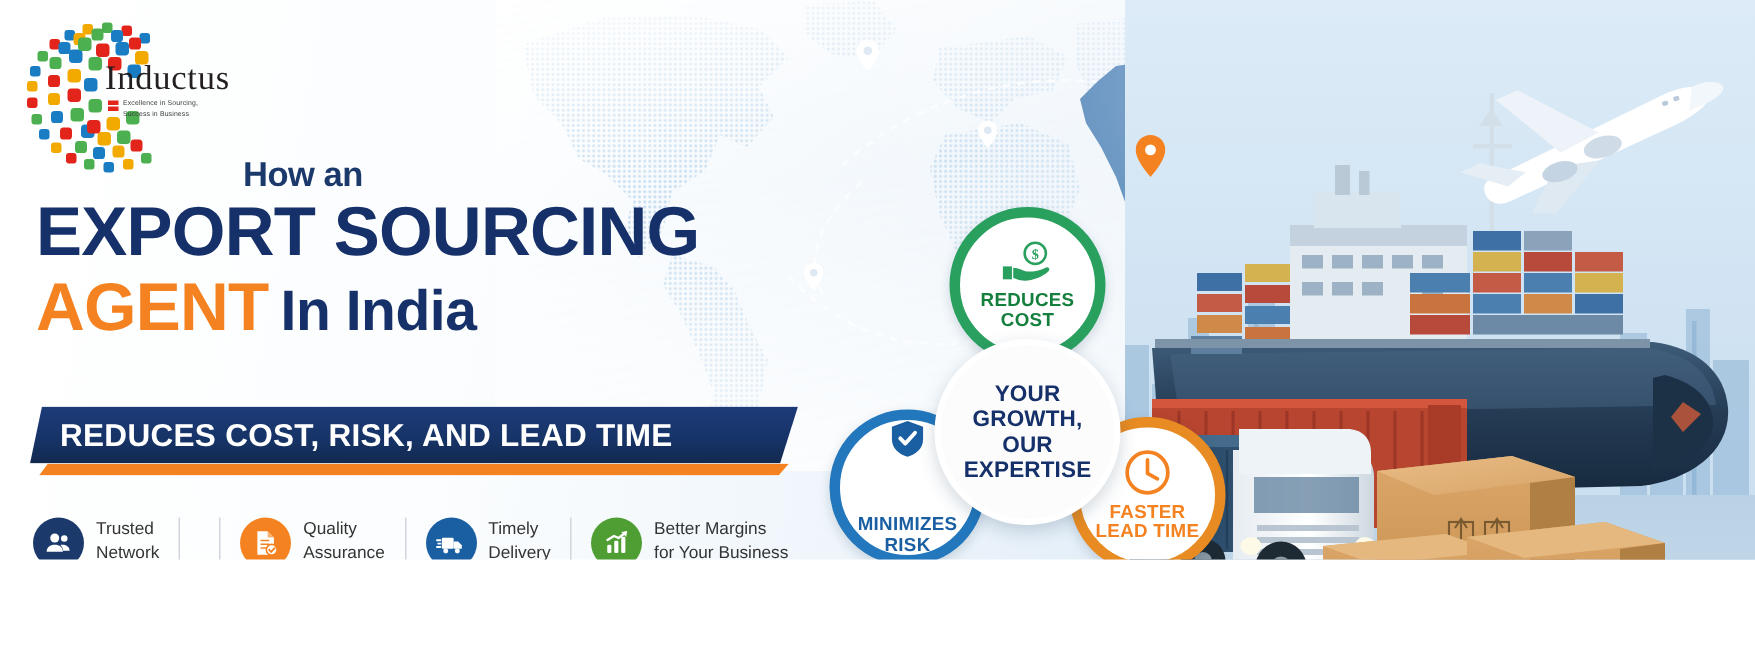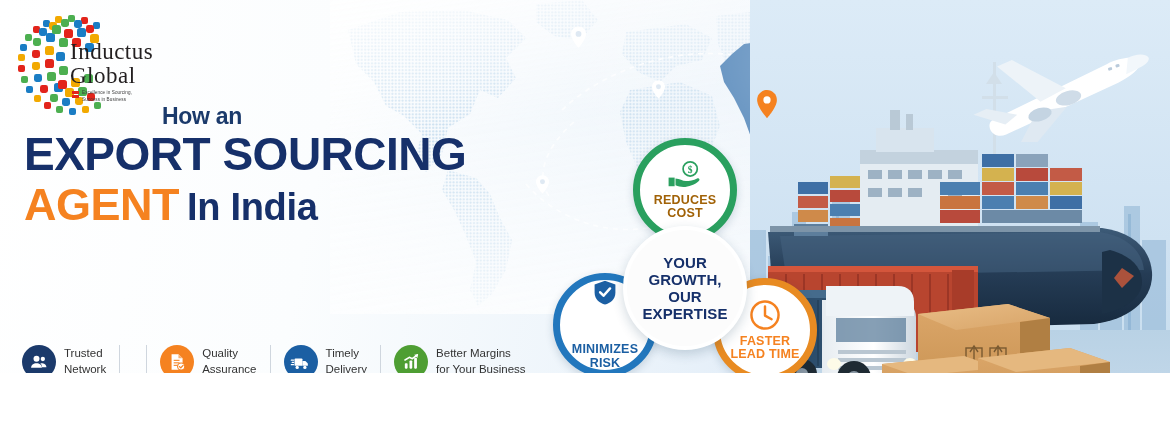--- a/index.html
+++ b/index.html
@@ -110,21 +110,21 @@
     position:absolute; border-radius:50%;
     display:flex; flex-direction:column; align-items:center; justify-content:center;
     text-align:center;
   }
   .ring .lbl { font-weight:bold; line-height:1.07; }
   .r-top {
     left:88px; top:0px; width:104px; height:104px;
     background:#ffffff; border:7px solid #2aa05f;
     box-shadow:0 3px 8px rgba(20,60,90,.18);
   }
-  .r-top .lbl { color:#a16207; font-size:12.5px; letter-spacing:.2px; margin-top:4px; }
+  .r-top .lbl { color:#15803d; font-size:12.5px; letter-spacing:.2px; margin-top:4px; }
   .r-left {
     left:8px; top:135px; width:104px; height:104px;
     background:#ffffff; border:7px solid #2277bd;
     box-shadow:0 3px 8px rgba(20,60,90,.18);
     gap:34px;
   }
   .r-left .lbl { color:#1b5fa3; font-size:12.5px; letter-spacing:.2px; margin-top:4px; }
   .r-right {
     left:168px; top:140px; width:104px; height:104px;
     background:#ffffff; border:7px solid #e88b22;
@@ -510,34 +510,39 @@
           <rect x="46" y="70" width="9" height="9" rx="2.6" fill="#e2241b"></rect>
           <rect x="59" y="68" width="9" height="9" rx="2.6" fill="#f2a900"></rect>
           <rect x="72" y="64" width="9" height="9" rx="2.6" fill="#4caf50"></rect>
           <rect x="44" y="42" width="9" height="9" rx="2.6" fill="#1a7dc4"></rect>
           <rect x="47" y="56" width="9" height="9" rx="2.6" fill="#4caf50"></rect>
         </g>
       </g>
     </svg>
     <div class="lg-text">
       <div class="lg-n1">Inductus</div>
-      <div class="lg-n2">Global</div>
       <div class="lg-tag" style="white-space:pre-line">Excellence in Sourcing,
 Success in Business</div>
     </div>
   </div>
 
   <div class="hl-wrap">
     <div class="hl-1">How an</div>
     <div class="hl-2">EXPORT SOURCING</div>
     <div class="hl-3">
       <span class="orange">AGENT</span><span class="navy">In India</span>
     </div>
   </div>
 
+  <div class="strip-wrap">
+    <div class="strip-orange"></div>
+    <div class="strip-navy">
+      <span>REDUCES COST, RISK, AND LEAD TIME</span>
+    </div>
+  </div>
 
   <div class="features">
 
     <div class="feat">
       <div class="fic" style="background:#1b3a6b">
         <svg class="icn" width="20" height="20" viewBox="0 0 24 24" fill="#ffffff">
           <circle cx="9" cy="8" r="3.6"></circle>
             <path d="M2.5 19c0-3.6 2.9-5.6 6.5-5.6s6.5 2 6.5 5.6z"></path>
           <circle cx="16.6" cy="8.4" r="2.6"></circle>
             <path d="M13.5 13.6c3.4-.6 7.4.9 7.4 4.6h-5.3c0-1.9-.8-3.5-2.1-4.6z"></path>

